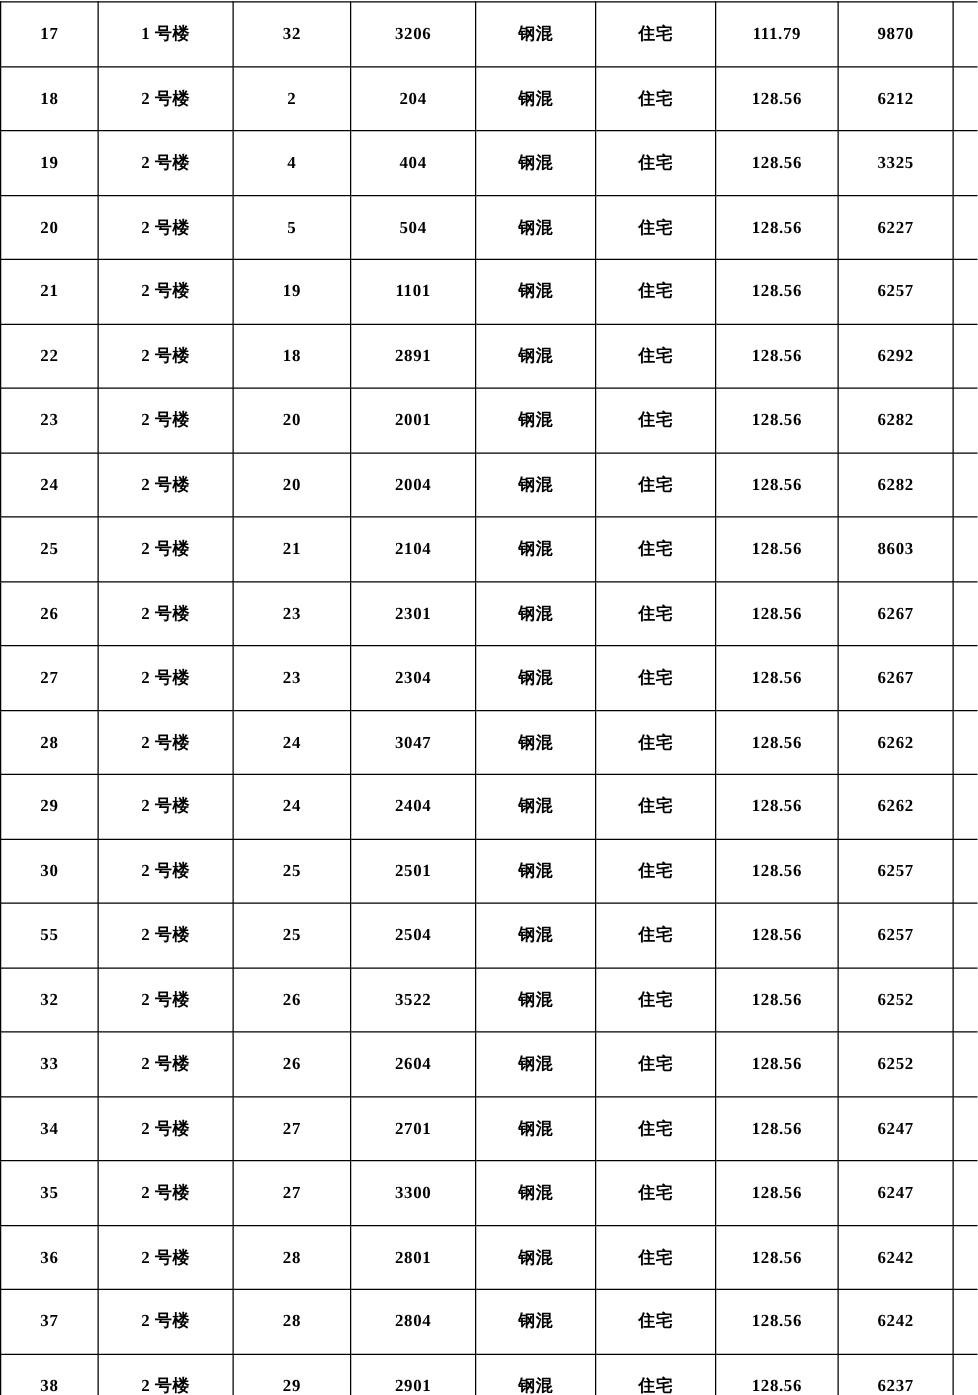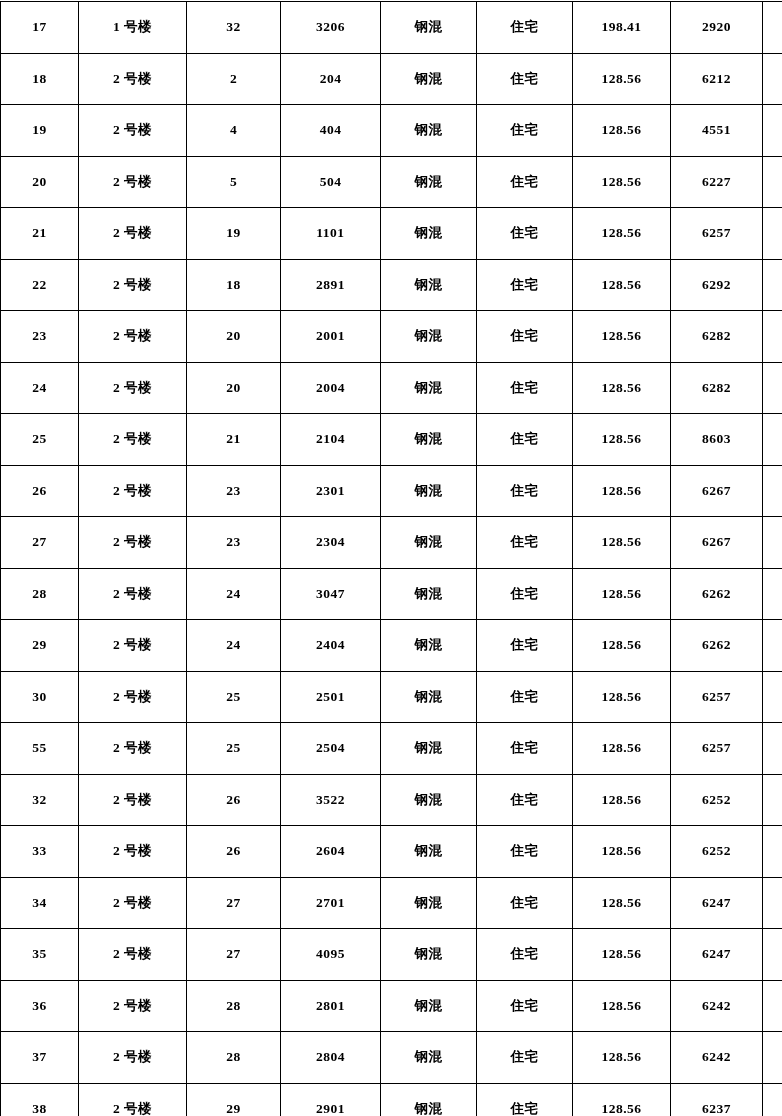--- a/index.html
+++ b/index.html
@@ -79,22 +79,22 @@
         <col class="c8">
     </colgroup>
     <tbody id="table-body">
         <tr>
           <td class="num">17</td>
           <td class="cjk">1 号楼</td>
           <td class="num">32</td>
           <td class="num">3206</td>
           <td class="cjk">钢混</td>
           <td class="cjk">住宅</td>
-          <td class="num">198.41</td>
-          <td class="num">2920</td>
+          <td class="num">111.79</td>
+          <td class="num">9870</td>
           <td class="num">5</td>
         </tr>
         <tr>
           <td class="num">18</td>
           <td class="cjk">2 号楼</td>
           <td class="num">2</td>
           <td class="num">204</td>
           <td class="cjk">钢混</td>
           <td class="cjk">住宅</td>
           <td class="num">128.56</td>
@@ -102,21 +102,21 @@
           <td class="num">5</td>
         </tr>
         <tr>
           <td class="num">19</td>
           <td class="cjk">2 号楼</td>
           <td class="num">4</td>
           <td class="num">404</td>
           <td class="cjk">钢混</td>
           <td class="cjk">住宅</td>
           <td class="num">128.56</td>
-          <td class="num">4551</td>
+          <td class="num">3325</td>
           <td class="num">5</td>
         </tr>
         <tr>
           <td class="num">20</td>
           <td class="cjk">2 号楼</td>
           <td class="num">5</td>
           <td class="num">504</td>
           <td class="cjk">钢混</td>
           <td class="cjk">住宅</td>
           <td class="num">128.56</td>
@@ -274,21 +274,21 @@
           <td class="cjk">钢混</td>
           <td class="cjk">住宅</td>
           <td class="num">128.56</td>
           <td class="num">6247</td>
           <td class="num">5</td>
         </tr>
         <tr>
           <td class="num">35</td>
           <td class="cjk">2 号楼</td>
           <td class="num">27</td>
-          <td class="num">4095</td>
+          <td class="num">3300</td>
           <td class="cjk">钢混</td>
           <td class="cjk">住宅</td>
           <td class="num">128.56</td>
           <td class="num">6247</td>
           <td class="num">5</td>
         </tr>
         <tr>
           <td class="num">36</td>
           <td class="cjk">2 号楼</td>
           <td class="num">28</td>

